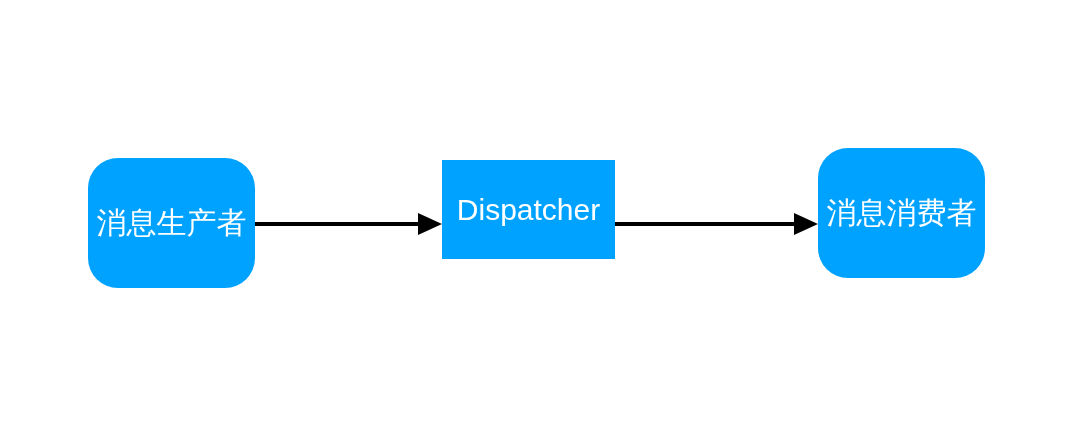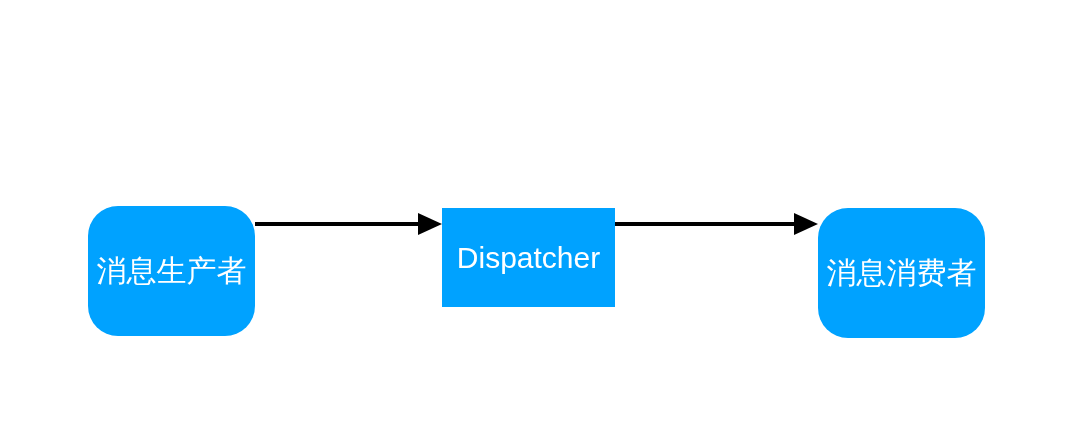--- a/index.html
+++ b/index.html
@@ -21,41 +21,40 @@
     color: #ffffff;
     display: flex;
     align-items: center;
     justify-content: center;
     font-size: 30px;
     font-weight: 400;
     line-height: 1;
     text-align: center;
     white-space: nowrap;
     user-select: none;
-    margin-top: 48px;
   }
   .node-rounded {
     border-radius: 30px;
   }
   #node-producer {
     left: 88px;
     top: 158px;
     width: 167px;
     height: 130px;
   }
   #node-dispatcher {
     left: 442px;
     top: 160px;
     width: 173px;
     height: 99px;
     border-radius: 0;
   }
   #node-consumer {
     left: 818px;
-    top: 160px;
+    top: 148px;
     width: 167px;
     height: 130px;
   }
   .arrow-layer {
     position: absolute;
     left: 0;
     top: 0;
     width: 1080px;
     height: 438px;
     pointer-events: none;

